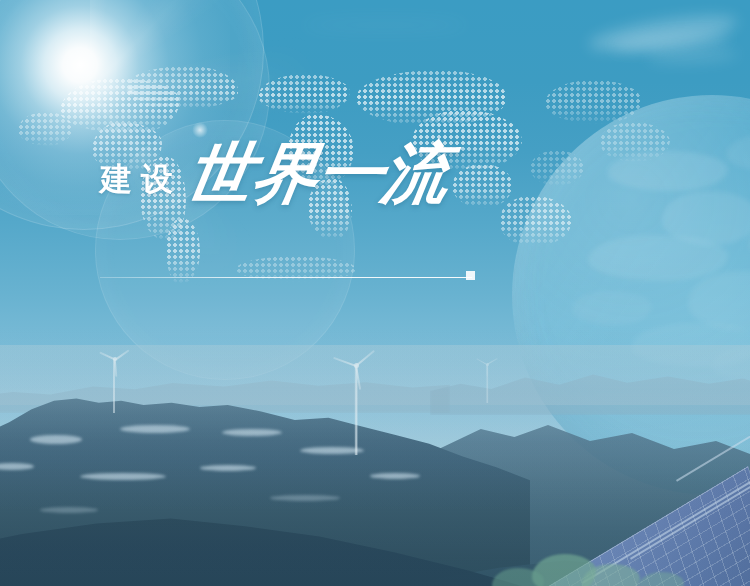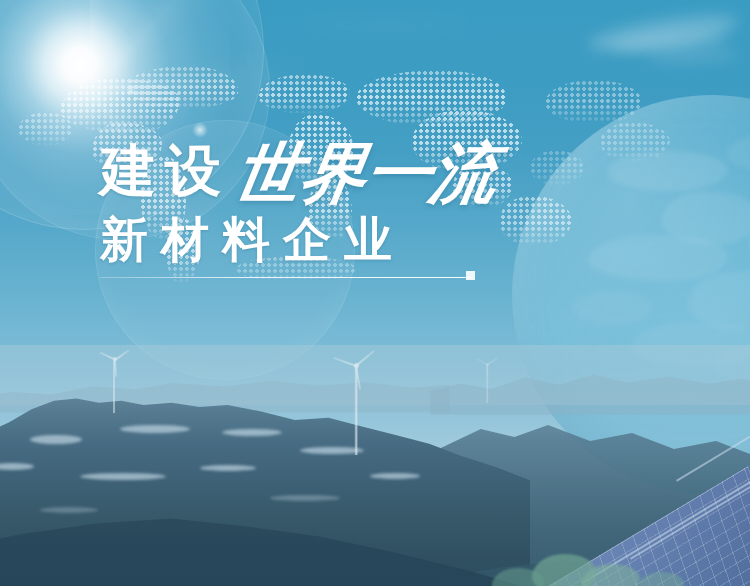--- a/index.html
+++ b/index.html
@@ -231,21 +231,21 @@
   .headline{
     position:absolute;left:100px;top:134px;width:560px;
     z-index:8;
   }
   .line1{
     display:flex;align-items:baseline;
     line-height:1;
     white-space:nowrap;
   }
   .h-plain{
-    font-size:56px;font-weight:bold;color:#ffffff;
+    font-size:32px;font-weight:bold;color:#ffffff;
     letter-spacing:9px;
     text-shadow:0 1px 3px rgba(28,96,130,.30);
   }
   .h-italic{
     font-size:66px;font-weight:bold;color:#ffffff;
     font-style:italic;
     letter-spacing:-1px;
     margin-left:6px;
     position:relative;top:6px;
     text-shadow:0 2px 5px rgba(28,96,130,.34);
@@ -393,19 +393,18 @@
     <div class="scene-haze"></div>
   </div>
 
   <div class="global-tint"></div>
 
   <div class="headline">
     <div class="line1">
       <span class="h-plain">建设</span>
       <span class="h-italic">世界一流</span>
     </div>
-    <div class="line2">新材料企业</div>
   </div>
 
   <div class="divider"></div>
   <div class="divider-cap"></div>
 
 </div>
 
 </body></html>

